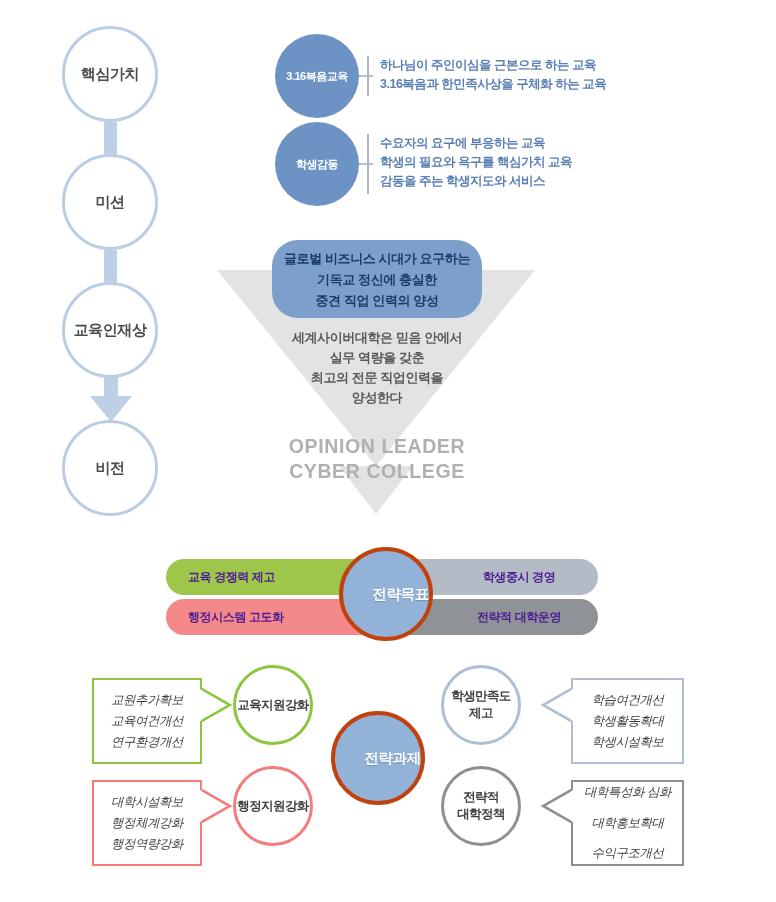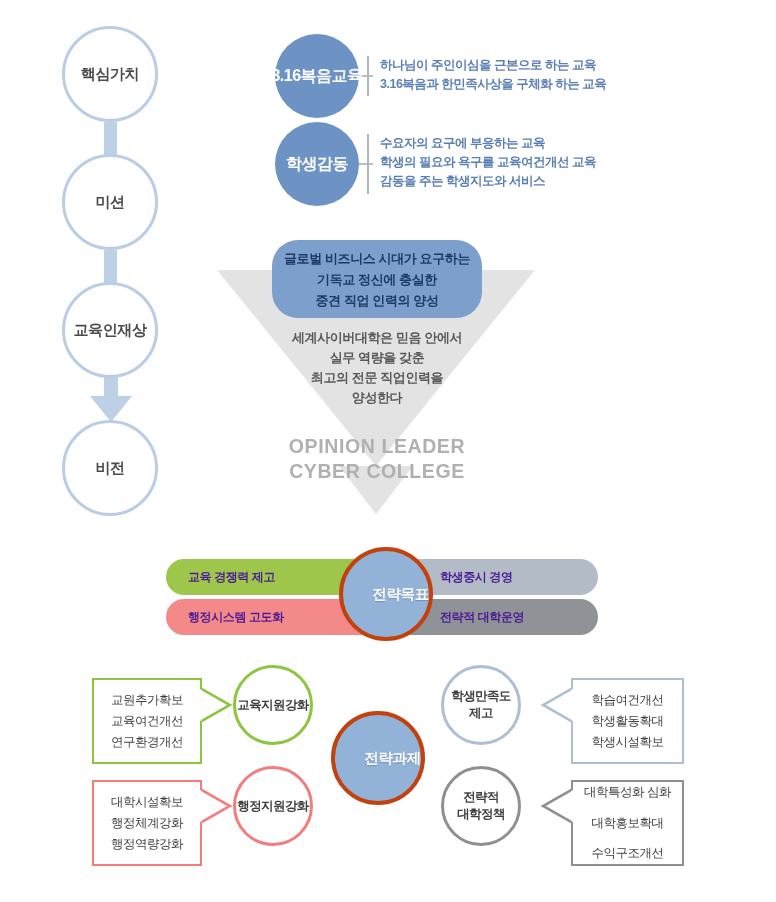--- a/index.html
+++ b/index.html
@@ -58,21 +58,21 @@
     width: 84px;
     height: 84px;
     border-radius: 50%;
     background: #6d93c5;
     display: flex;
     align-items: center;
     justify-content: center;
     z-index: 3;
   }
   .value-circle span {
-    font-size: 16px;
+    font-size: 11px;
     font-weight: bold;
     color: #ffffff;
     letter-spacing: -0.5px;
     white-space: nowrap;
   }
   .value-connector {
     position: absolute;
     height: 2px;
     background: #b9bfc7;
     z-index: 2;
@@ -165,21 +165,21 @@
     z-index: 2;
   }
   .goal-bar span {
     font-size: 12px;
     font-weight: bold;
     color: #4c1d95;
     letter-spacing: -0.4px;
     white-space: nowrap;
   }
   .goal-bar.left  { border-radius: 18px 0 0 18px; justify-content: flex-start; }
-  .goal-bar.right { border-radius: 0 18px 18px 0; justify-content: flex-start; }
+  .goal-bar.right { border-radius: 0 18px 18px 0; justify-content: center; }
   .goal-bar.left span  { padding-left: 22px; }
   .goal-bar.right span { padding-left: 54px; }
 
   .hub-circle {
     position: absolute;
     border-radius: 50%;
     background: #92b2d8;
     border: 4px solid #c2410c;
     box-sizing: border-box;
     display: flex;
@@ -227,20 +227,21 @@
     flex-direction: column;
     align-items: center;
     justify-content: center;
   }
   .callout div {
     font-size: 12.5px;
     line-height: 21px;
     color: #3f3f3f;
     letter-spacing: -0.5px;
     white-space: nowrap;
+    font-style: italic;
   }
   .beak {
     position: absolute;
     z-index: 3;
     pointer-events: none;
   }
 </style>
 </head>
 <body>
 
@@ -276,21 +277,21 @@
     <div>3.16복음과 한민족사상을 구체화 하는 교육</div>
   </div>
 
   <div class="value-circle" style="left:275px;top:122px;">
     <span>학생감동</span>
   </div>
   <div class="value-connector" style="left:359px;top:163px;width:14px;"></div>
   <div class="value-bar" style="left:367px;top:134px;height:60px;"></div>
   <div class="value-text" style="left:380px;top:134px;">
     <div>수요자의 요구에 부응하는 교육</div>
-    <div>학생의 필요와 욕구를 교육여건개선 교육</div>
+    <div>학생의 필요와 욕구를 핵심가치 교육</div>
     <div>감동을 주는 학생지도와 서비스</div>
   </div>
 
   <div class="funnel-big" style="left:217px;top:270px;"></div>
   <div class="funnel-small" style="left:339px;top:466px;"></div>
 
   <div class="vision-pill" style="left:272px;top:240px;width:210px;height:78px;">
     <div>글로벌 비즈니스 시대가 요구하는</div>
     <div>기독교 정신에 충실한</div>
     <div>중견 직업 인력의 양성</div>

